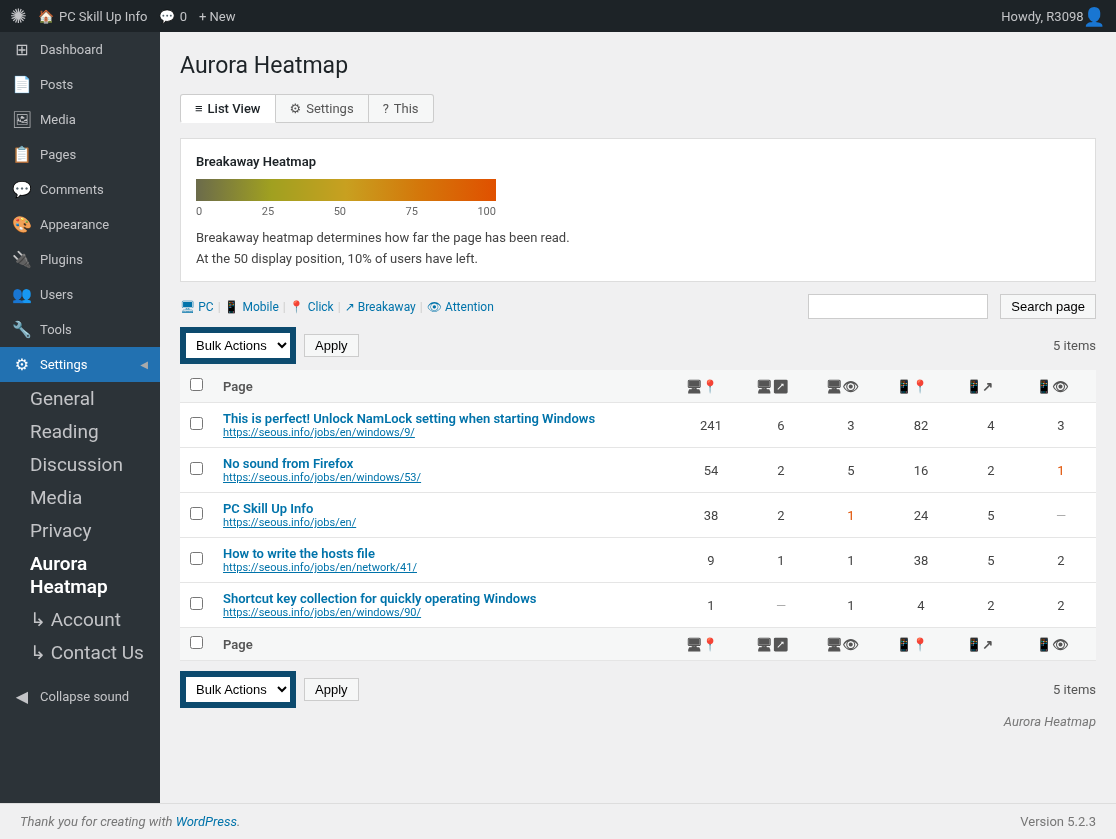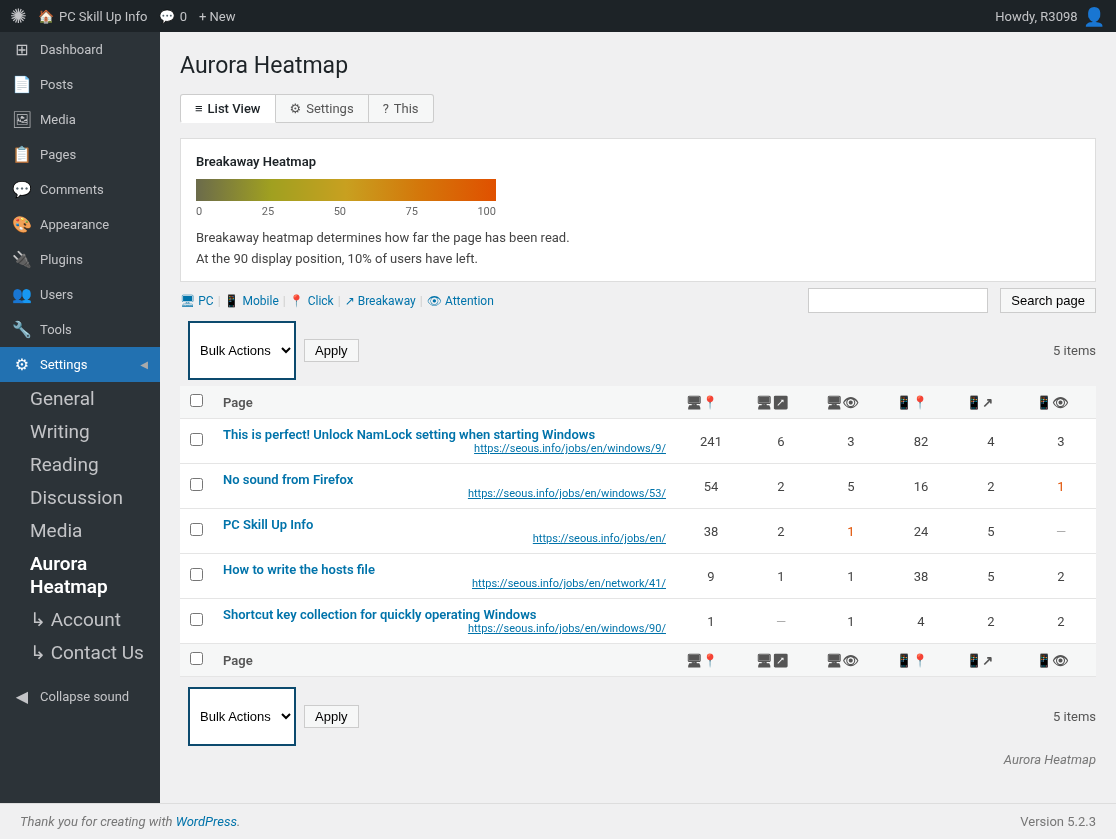--- a/index.html
+++ b/index.html
@@ -2,21 +2,21 @@
 <html><head>
   <meta charset="utf-8">
   <style>
     * { box-sizing: border-box; margin: 0; padding: 0; }
     body { font-family: -apple-system, BlinkMacSystemFont, "Segoe UI", Roboto, sans-serif; font-size: 13px; background: #f1f1f1; color: #444; display: flex; flex-direction: column; height: 839px; overflow: hidden; }
 
     
     .top-bar { background: #1d2327; color: #c3c4c7; height: 32px; display: flex; align-items: center; padding: 0 10px; gap: 12px; flex-shrink: 0; }
     .top-bar-logo { color: #c3c4c7; font-size: 20px; }
     .top-bar-item { display: flex; align-items: center; gap: 4px; font-size: 13px; color: #c3c4c7; cursor: pointer; }
-    .top-bar-right { margin-left: auto; font-size: 13px; color: #c3c4c7; display: flex; align-items: center; gap: 6px; }
+    .top-bar-right { margin-left: auto; font-size: 13px; color: #c3c4c7; display: flex; align-items: center; }
 
     
     .layout { display: flex; flex: 1; overflow: hidden; }
 
     
     .sidebar { width: 160px; background: #2c3338; color: #c3c4c7; flex-shrink: 0; overflow-y: auto; }
     .sidebar-item { display: flex; align-items: center; gap: 8px; padding: 8px 12px; cursor: pointer; font-size: 13px; color: #c3c4c7; }
     .sidebar-item.active { background: #2271b1; color: #fff; }
     .sidebar-icon { font-size: 16px; width: 20px; text-align: center; }
     .sidebar-sub { padding: 5px 12px 5px 30px; font-size: 19px; color: #c3c4c7; cursor: pointer; }
@@ -29,50 +29,50 @@
 
     
     .tabs { display: flex; gap: 0; margin-bottom: 15px; }
     .tab { padding: 6px 14px; border: 1px solid #ccc; background: #f6f7f7; cursor: pointer; font-size: 13px; color: #555; display: flex; align-items: center; gap: 5px; }
     .tab:first-child { border-radius: 3px 0 0 3px; }
     .tab:last-child { border-radius: 0 3px 3px 0; }
     .tab.active { background: #fff; border-bottom-color: #fff; color: #1d2327; font-weight: 500; }
     .tab:not(:first-child) { border-left: none; }
 
     
-    .heatmap-section { background: #fff; border: 1px solid #ddd; padding: 15px; margin-bottom: 6px; }
+    .heatmap-section { background: #fff; border: 1px solid #ddd; padding: 15px; margin-bottom: 12px; }
     .heatmap-title { font-size: 13px; font-weight: 600; margin-bottom: 10px; color: #1d2327; }
     .heatmap-bar { width: 300px; height: 22px; background: linear-gradient(to right, #6b6b4b, #a0a020, #c8a020, #d4760a, #e05000); margin-bottom: 4px; }
     .heatmap-scale { display: flex; justify-content: space-between; width: 300px; font-size: 11px; color: #666; margin-bottom: 12px; }
     .heatmap-desc { font-size: 13px; color: #444; margin-bottom: 6px; }
     .heatmap-stat { font-size: 13px; color: #444; }
 
     
     .controls-bar { display: flex; align-items: center; gap: 6px; margin-bottom: 8px; }
     .view-icons { display: flex; align-items: center; gap: 2px; font-size: 12px; color: #0073aa; }
     .view-icon-item { display: flex; align-items: center; gap: 3px; cursor: pointer; color: #0073aa; }
     .view-sep { color: #ccc; margin: 0 2px; }
     .search-bar { margin-left: auto; display: flex; align-items: center; gap: 12px; padding-left: 13px; }
     .search-input { border: 1px solid #ccc; padding: 4px 8px; font-size: 13px; width: 180px; }
     .search-btn { background: #f6f7f7; border: 1px solid #ccc; padding: 4px 10px; font-size: 13px; cursor: pointer; }
 
     
     .bulk-bar { display: flex; align-items: center; gap: 8px; margin-bottom: 6px; }
-    .bulk-select { border: 2px solid #0c4a6e; padding: 19px 6px; font-size: 13px; background: #fff; cursor: pointer; margin-left: 8px; }
+    .bulk-select { border: 6px solid #0c4a6e; padding: 4px 6px; font-size: 13px; background: #fff; cursor: pointer; }
     .apply-btn { background: #f6f7f7; border: 1px solid #ccc; padding: 3px 10px; font-size: 13px; cursor: pointer; }
     .items-count { margin-left: auto; font-size: 13px; color: #555; }
 
     
     .data-table { width: 100%; border-collapse: collapse; background: #fff; }
     .data-table th, .data-table td { border-bottom: 1px solid #e5e5e5; padding: 8px 10px; font-size: 13px; text-align: left; vertical-align: middle; }
     .data-table th { background: #f6f7f7; font-weight: 600; color: #555; }
     .data-table .col-num { width: 70px; text-align: center; color: #444; }
     .col-check { width: 30px; text-align: center; }
     .page-link { color: #0073aa; font-size: 13px; font-weight: 600; cursor: pointer; }
-    .page-url { color: #0073aa; font-size: 11px; display: block; cursor: pointer; text-align: right; }
+    .page-url { color: #0073aa; font-size: 11px; display: block; cursor: pointer; }
     .num-orange { color: #e05000; }
     .num-dash { color: #aaa; }
     .col-icon-header { text-align: center; font-size: 16px; color: #0073aa; }
 
     
     .footer-bar { display: flex; align-items: center; gap: 8px; margin-top: 6px; padding-top: 4px; }
     .footer-count { margin-left: auto; font-size: 13px; color: #555; }
 
     
     .plugin-credit { text-align: right; font-size: 13px; color: #777; padding: 6px 0; font-style: italic; }
@@ -148,24 +148,24 @@
       <span class="sidebar-icon">🔧</span>
       <span>Tools</span>
     </div>
     <div class="sidebar-item active">
       <span class="sidebar-icon">⚙</span>
       <span>Settings</span>
       <span class="sidebar-arrow">◀</span>
     </div>
 
     <div class="sidebar-sub">General</div>
-    <div class="sidebar-sub">Writing</div>
     <div class="sidebar-sub">Reading</div>
     <div class="sidebar-sub">Discussion</div>
     <div class="sidebar-sub">Media</div>
+    <div class="sidebar-sub">Privacy</div>
     <div class="sidebar-sub active" style="color:#fff;font-weight:600;">Aurora Heatmap</div>
     <div class="sidebar-sub">↳ Account</div>
     <div class="sidebar-sub">↳ Contact Us</div>
 
     <div class="sidebar-item" style="margin-top:10px;">
       <span class="sidebar-icon">◀</span>
       <span>Collapse sound</span>
     </div>
   </div>
 
@@ -192,21 +192,21 @@
       <div class="heatmap-title">Breakaway Heatmap</div>
       <div class="heatmap-bar"></div>
       <div class="heatmap-scale">
         <span>0</span>
         <span>25</span>
         <span>50</span>
         <span>75</span>
         <span>100</span>
       </div>
       <div class="heatmap-desc">Breakaway heatmap determines how far the page has been read.</div>
-      <div class="heatmap-stat">At the 90 display position, 10% of users have left.</div>
+      <div class="heatmap-stat">At the 50 display position, 10% of users have left.</div>
     </div>
 
     <div class="controls-bar">
       <div class="view-icons">
         <span class="view-icon-item">
           <span>🖥</span>
           <span> PC</span>
         </span>
         <span class="view-sep">|</span>
         <span class="view-icon-item">

